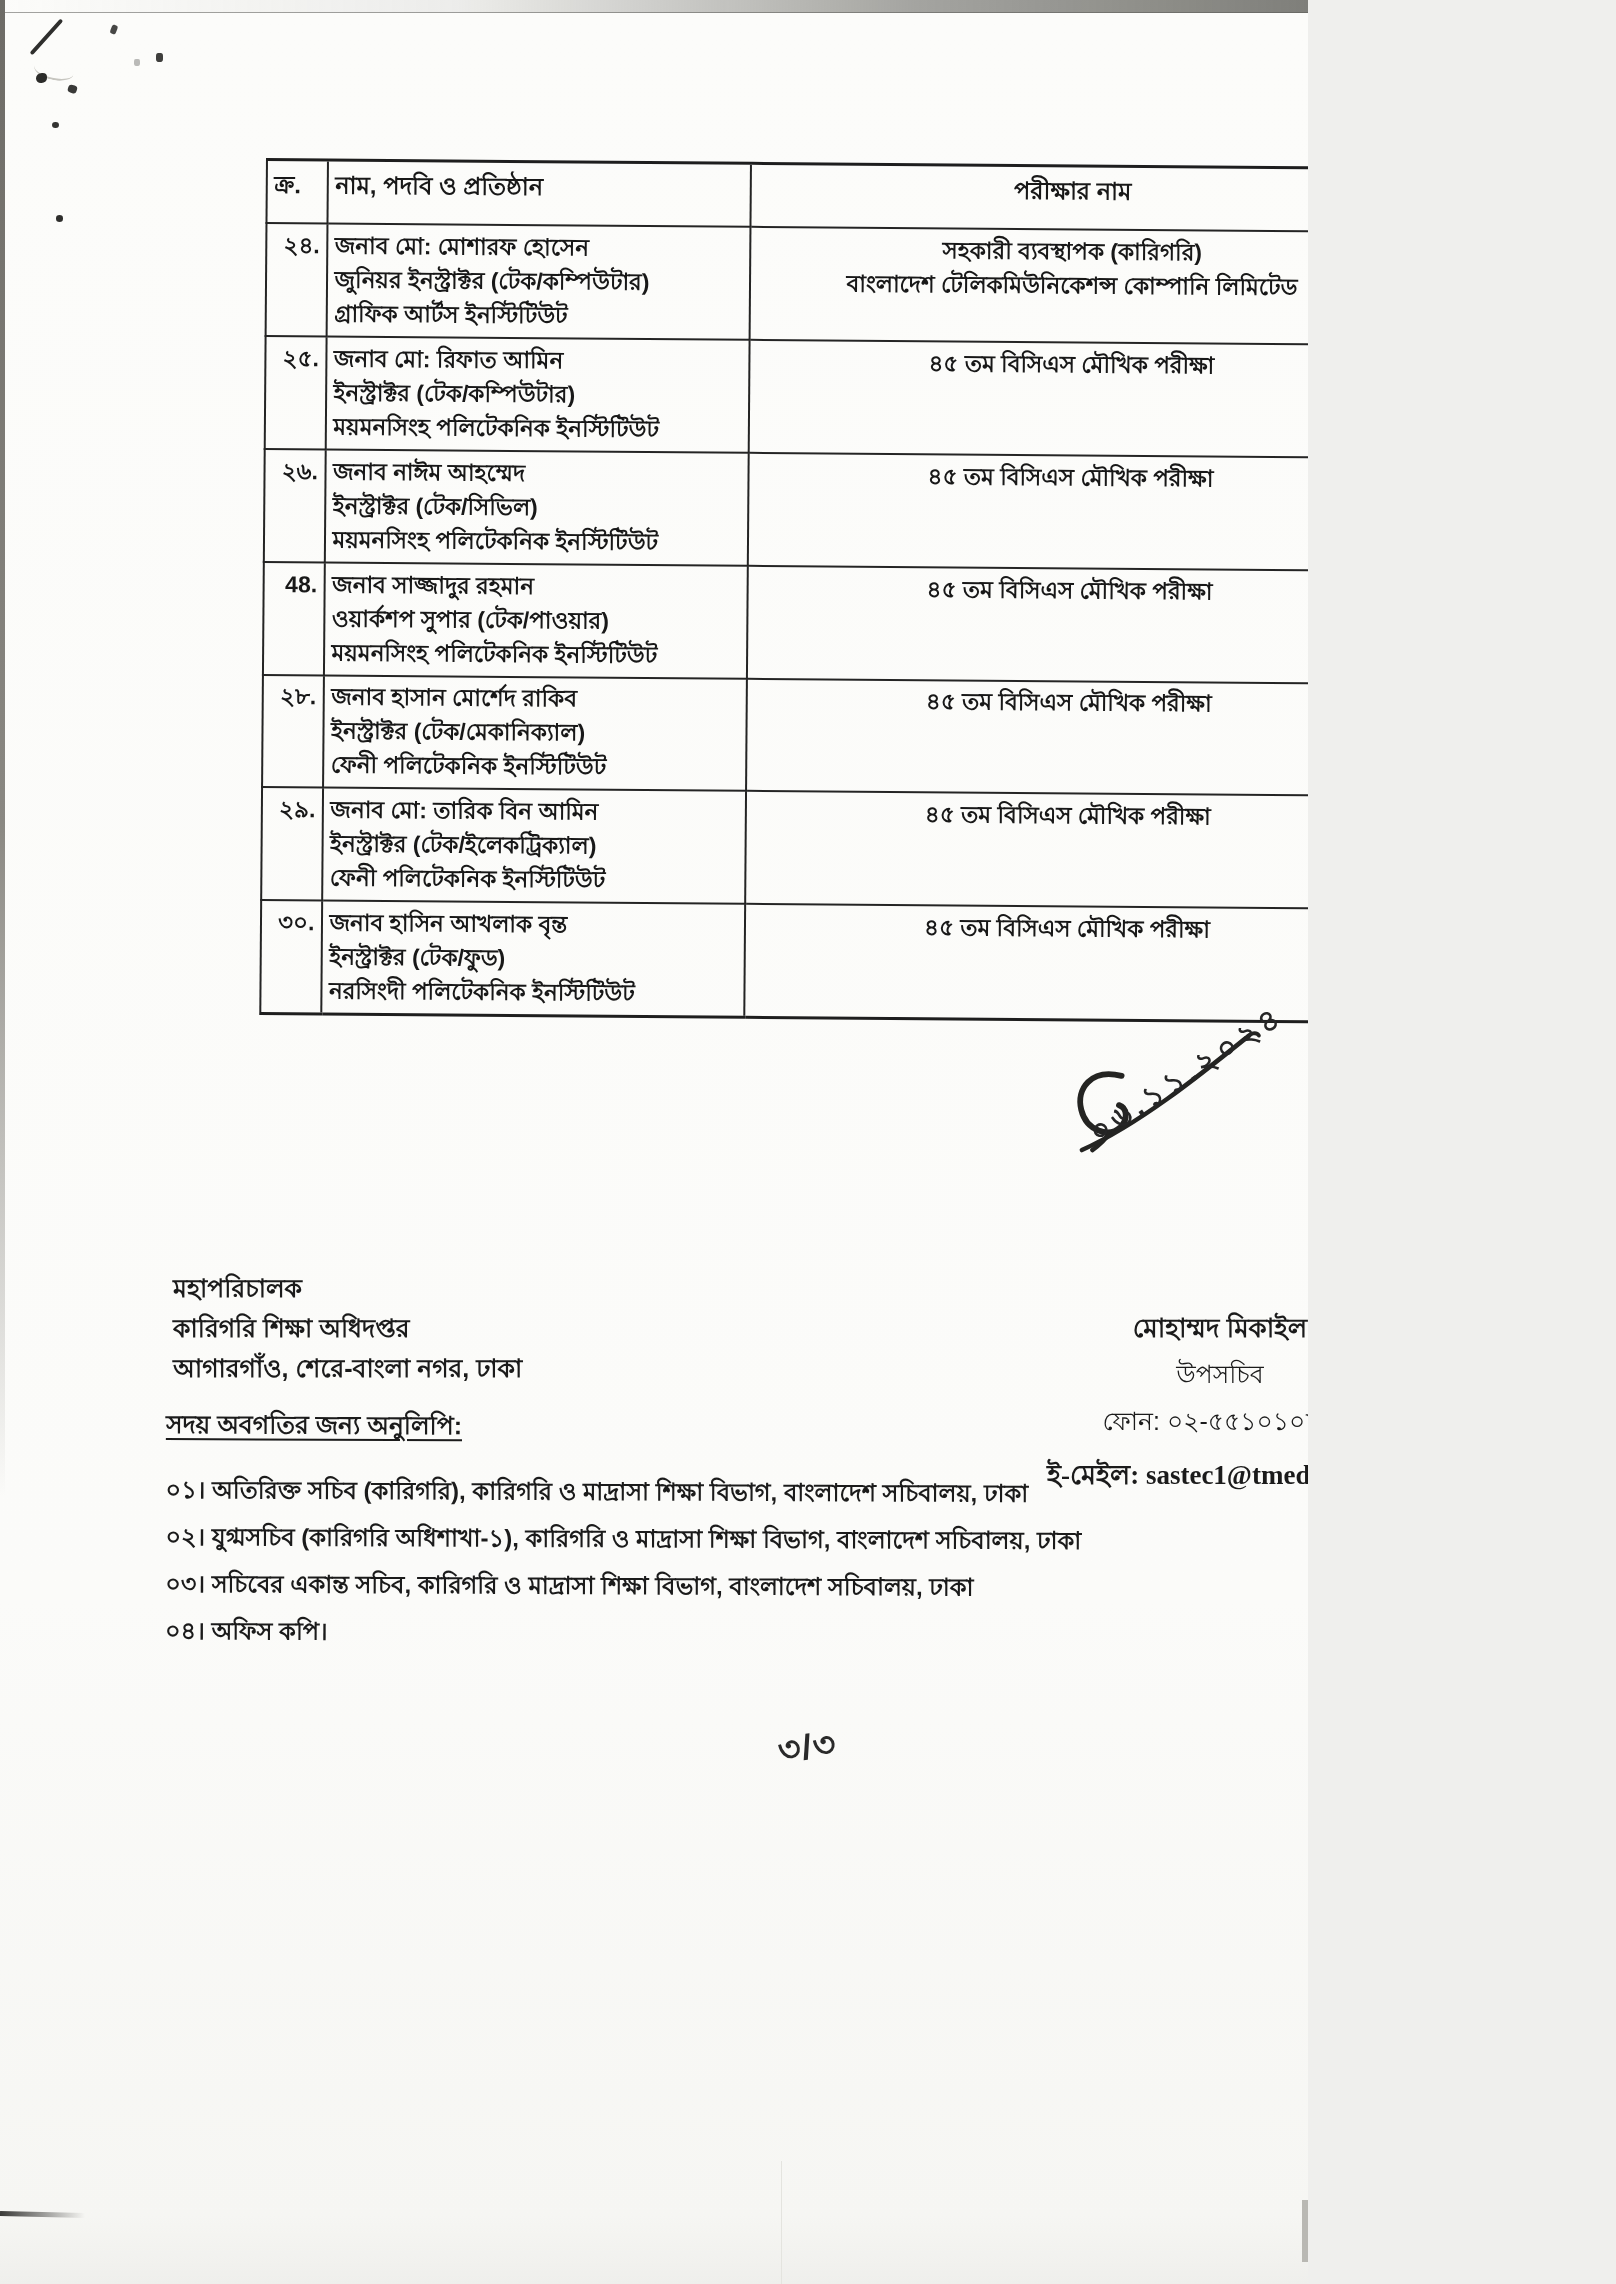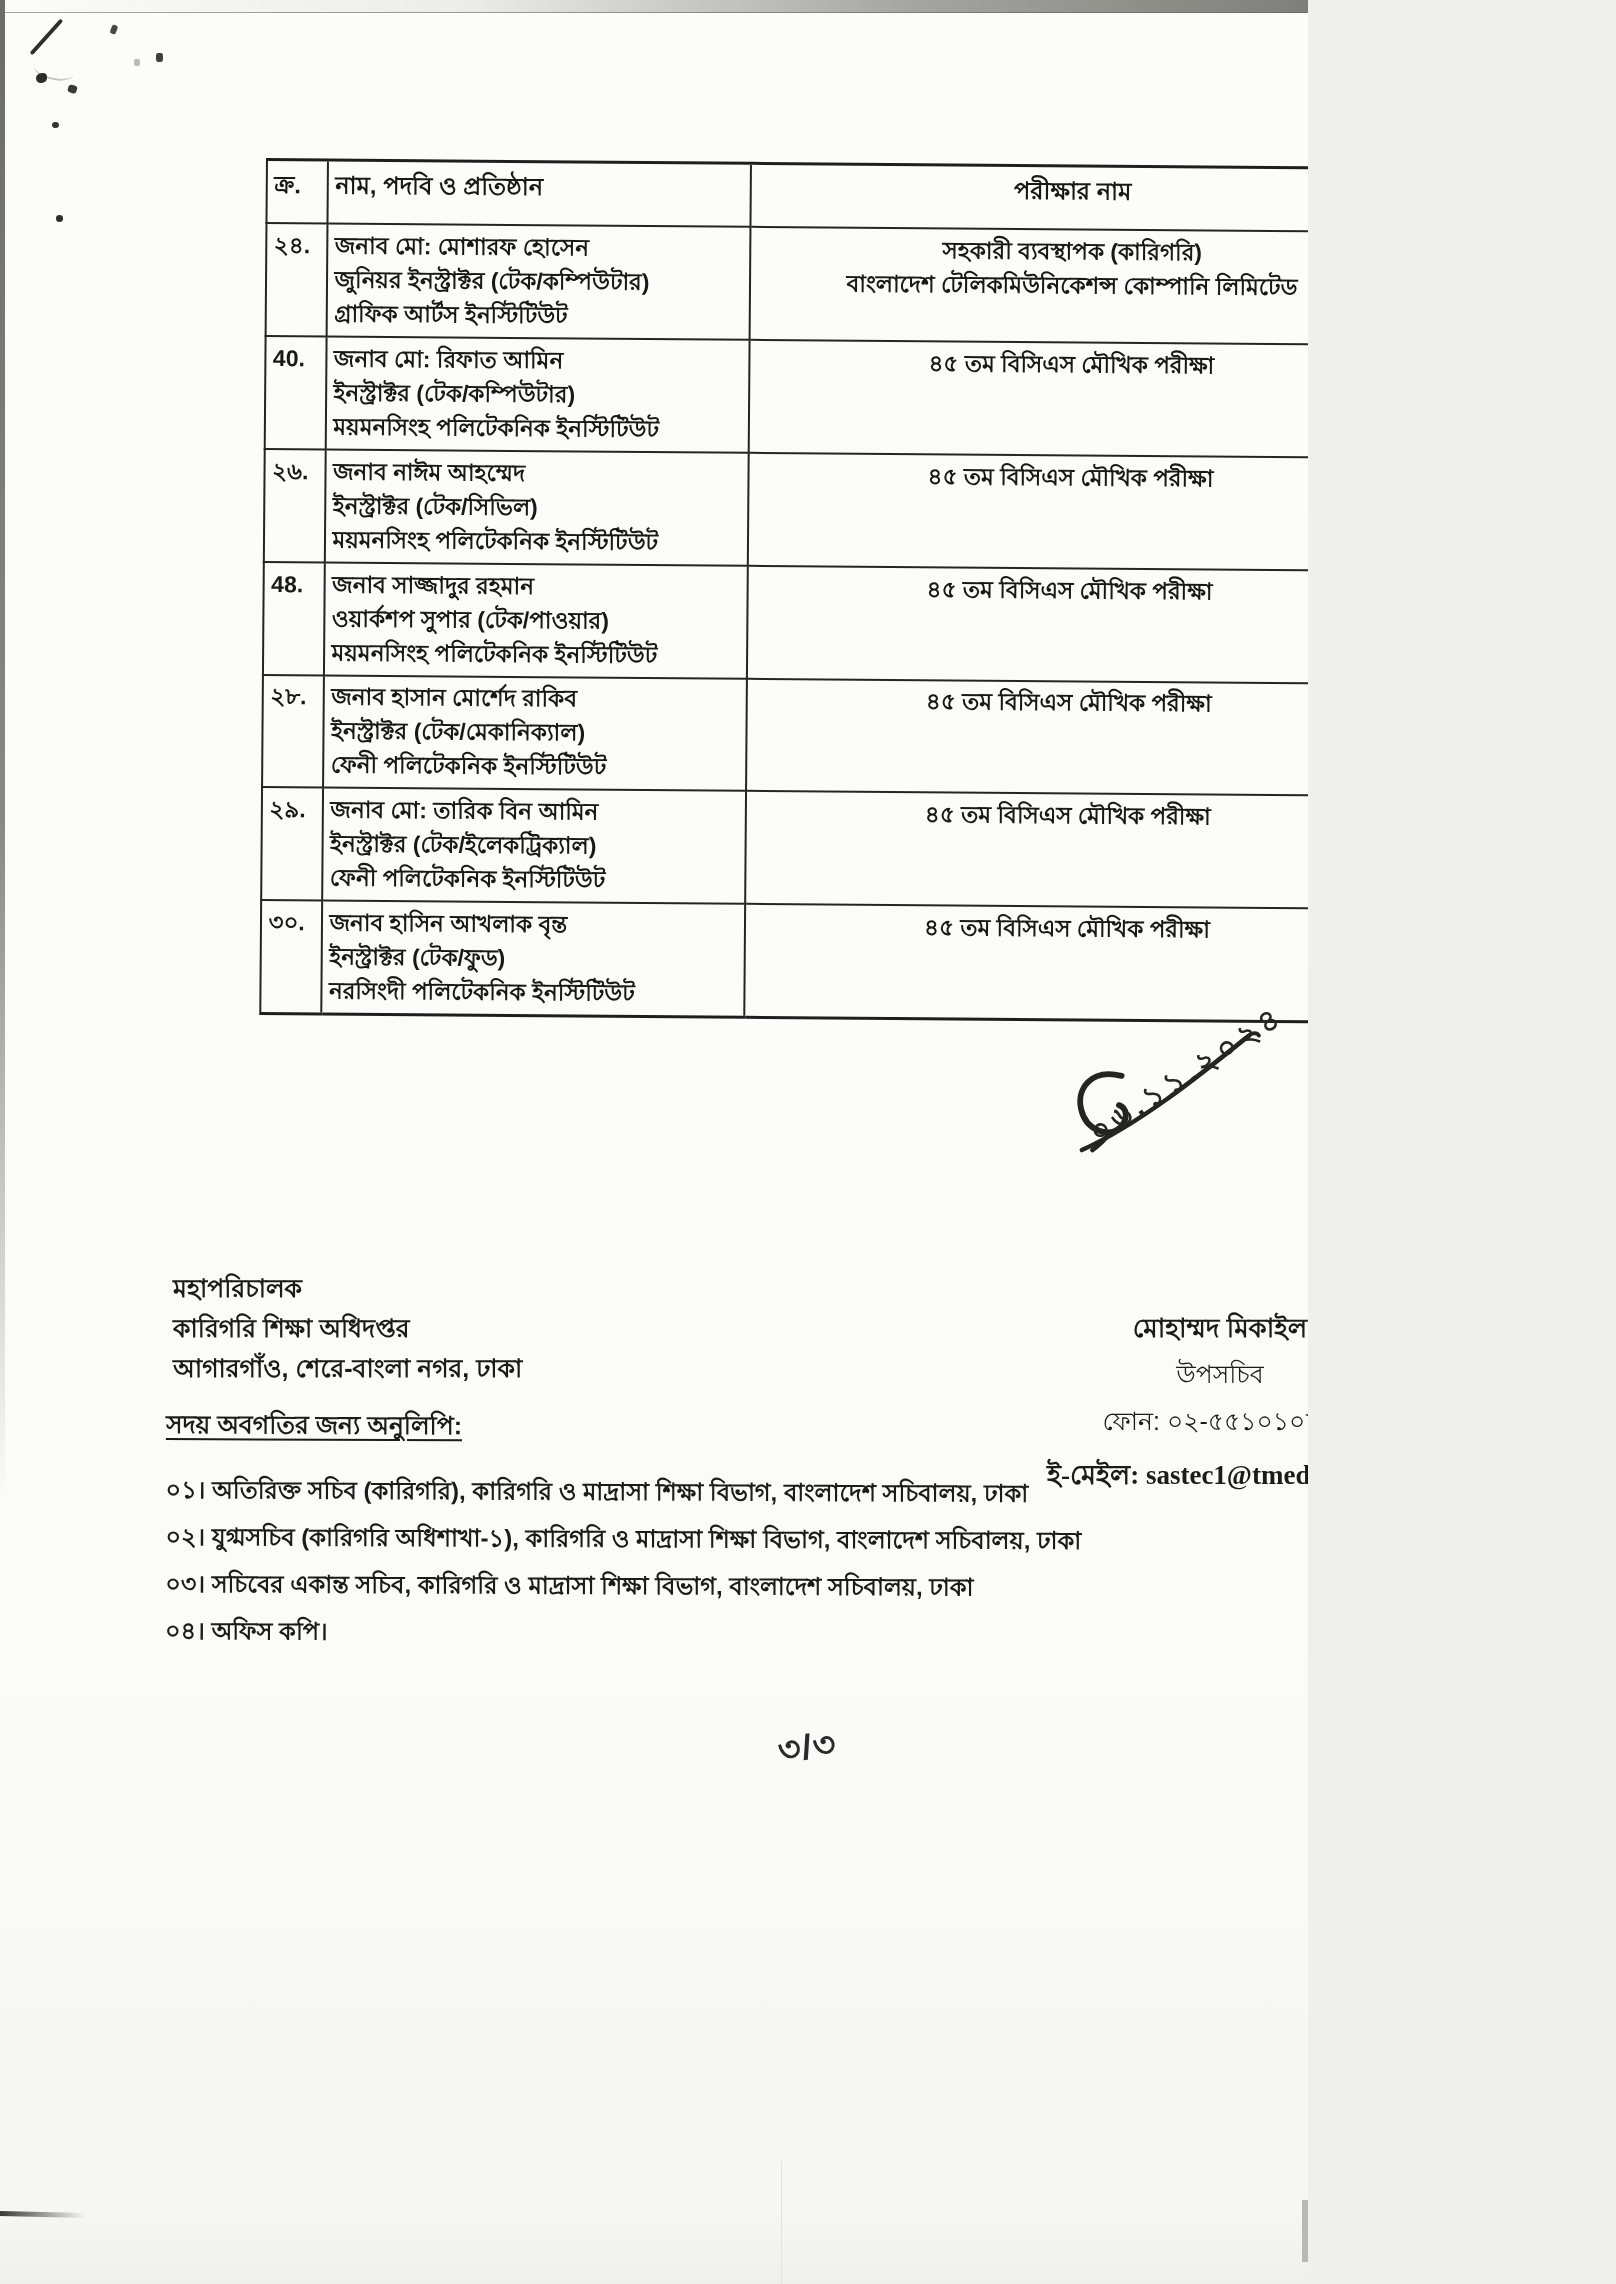--- a/index.html
+++ b/index.html
@@ -57,21 +57,21 @@
   table.doc-table thead th{
     height:51px;font-size:24px;font-weight:700;padding-top:6.5px;
     border-top:3.3px solid #1e1e1e;
   }
   col.col-serial{width:61px;}
   col.col-name{width:423px;}
   col.col-exam{width:644px;}
   th.h-serial{text-align:left;padding-left:9px;}
   th.h-name{text-align:left;padding-left:17px;}
   th.h-exam{text-align:center;}
-  td.c-serial{vertical-align:middle;text-align:left;font-size:24px;margin-top:12px;}
+  td.c-serial{vertical-align:middle;text-align:right;font-size:24px;margin-top:12px;}
   td.c-name{padding-left:17px;height:103px;}
   td.c-exam{text-align:center;padding-top:5.2px;}
   .cell-line{white-space:nowrap;}
   table.doc-table tbody tr:last-child td{border-bottom:3.3px solid #1e1e1e;}
 
   
   .sig-flourish{position:absolute;left:970px;top:1012px;}
   .sig-date{
     position:absolute;left:1107px;top:1107px;
     font-size:30px;font-weight:600;letter-spacing:5.2px;color:#262626;
@@ -153,21 +153,21 @@
               <div class="cell-line">জনাব মো: মোশারফ হোসেন</div>
               <div class="cell-line">জুনিয়র ইনস্ট্রাক্টর (টেক/কম্পিউটার)</div>
               <div class="cell-line">গ্রাফিক আর্টস ইনস্টিটিউট</div>
             </td>
             <td class="c-exam">
               <div class="cell-line">সহকারী ব্যবস্থাপক (কারিগরি)</div>
               <div class="cell-line">বাংলাদেশ টেলিকমিউনিকেশন্স কোম্পানি লিমিটেড</div>
             </td>
           </tr>
           <tr>
-            <td class="c-serial">40.</td>
+            <td class="c-serial">২৫.</td>
             <td class="c-name">
               <div class="cell-line">জনাব মো: রিফাত আমিন</div>
               <div class="cell-line">ইনস্ট্রাক্টর (টেক/কম্পিউটার)</div>
               <div class="cell-line">ময়মনসিংহ পলিটেকনিক ইনস্টিটিউট</div>
             </td>
             <td class="c-exam">
               <div class="cell-line">৪৫ তম বিসিএস মৌখিক পরীক্ষা</div>
             </td>
           </tr>
           <tr>

